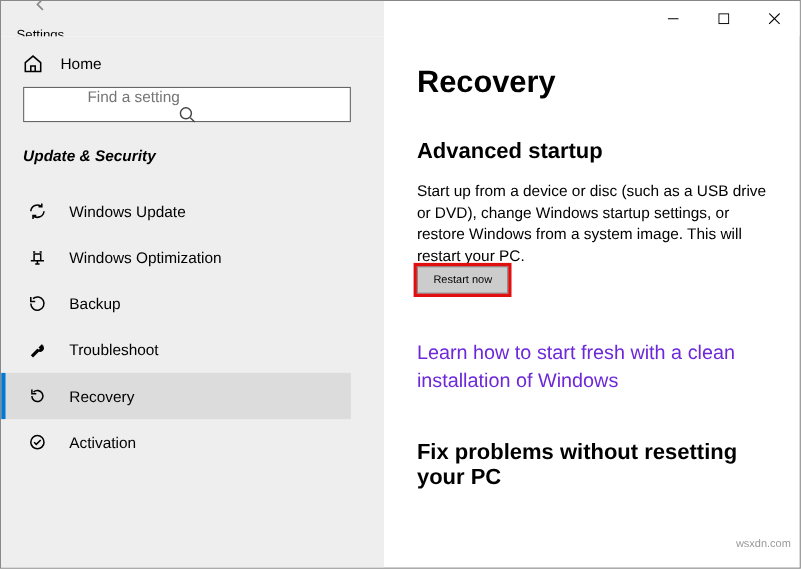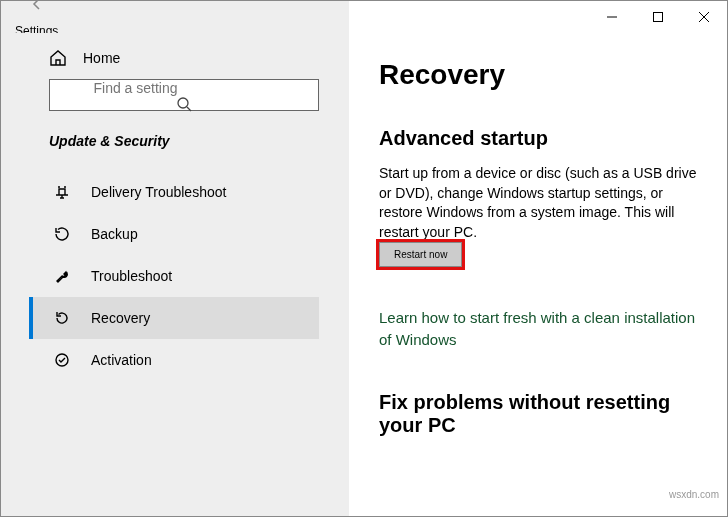--- a/index.html
+++ b/index.html
@@ -37,21 +37,21 @@
     display:flex;
     height: calc(100% - 32px);
   }
   .sidebar {
     width: 348px;
     background: #eeeeee;
     padding: 8px 0 0 0;
     overflow-y:auto;
     position: relative;
   }
-  .sidebar-inner { padding-left: 20px; padding-right: 30px; margin-left: 28px; }
+  .sidebar-inner { padding-left: 20px; padding-right: 30px; }
   .home-row {
     display:flex; align-items:center; gap:16px;
     padding: 8px 0 12px 0;
     font-size: 14px;
   }
   .search-box {
     display:flex; align-items:center;
     border:1px solid #666;
     background:#fff;
     height: 32px;
@@ -94,21 +94,21 @@
     border:1px solid #888;
     padding: 6px 14px;
     font-size: 10px;
     display:inline-block;
   }
   .btn-highlight {
     outline: 3px solid #e01010;
     outline-offset: 0;
   }
   .section { margin-bottom: 40px; }
-  .link { color:#14532d; font-size:15px; cursor:pointer; line-height:1.45; }
+  .link { color:#6d28d9; font-size:18px; cursor:pointer; line-height:1.45; }
   .watermark {
     position:absolute; bottom:16px; right:8px;
     font-size:10px; color:#999;
   }
 </style>
 </head>
 <body>
 
 <div class="titlebar">
   <div class="titcaption">
@@ -157,28 +157,36 @@
         <span>
           <svg width="16" height="16" viewBox="0 0 16 16" stroke="#444" fill="none" stroke-width="1.3">
               <circle cx="7" cy="7" r="5"></circle>
               <line x1="11" y1="11" x2="15" y2="15"></line>
             </svg>
         </span>
       </div>
 
       <div class="category-title">Update &amp; Security</div>
 
+      <div class="nav-item">
+        <span class="nav-icon">
+          <svg width="18" height="18" viewBox="0 0 18 18">
+              <path d="M3 9a6 6 0 0 1 10-4M15 9a6 6 0 0 1-10 4M13 2v3h-3M5 16v-3h3"></path>
+            </svg>
+        </span>
+        <span>Windows Update</span>
+      </div>
 
       <div class="nav-item">
         <span class="nav-icon">
           <svg width="18" height="18" viewBox="0 0 18 18">
               <path d="M3 12h12M6 12V6h6v6M9 12v3M7 15h4M5 4h2M11 4h2"></path>
             </svg>
         </span>
-        <span>Delivery Troubleshoot</span>
+        <span>Windows Optimization</span>
       </div>
 
 
       <div class="nav-item">
         <span class="nav-icon">
           <svg width="18" height="18" viewBox="0 0 18 18">
               <path d="M3 9a6 6 0 1 0 2-4.5M3 3v4h4"></path>
             </svg>
         </span>
         <span>Backup</span>

